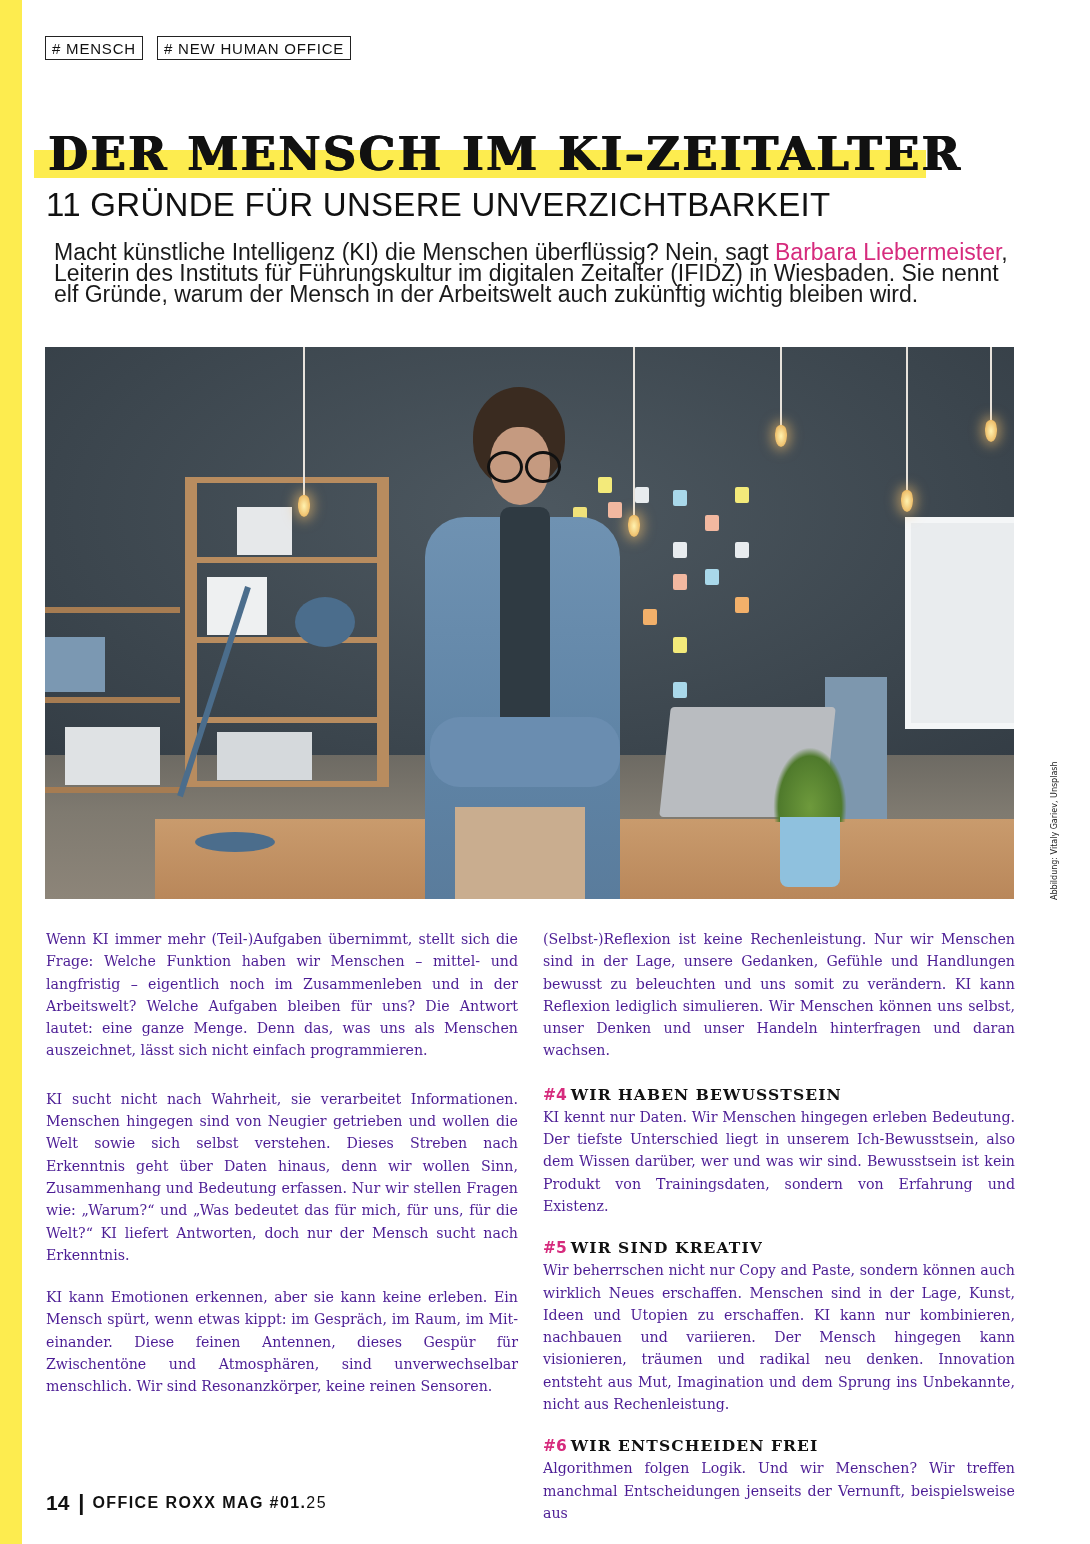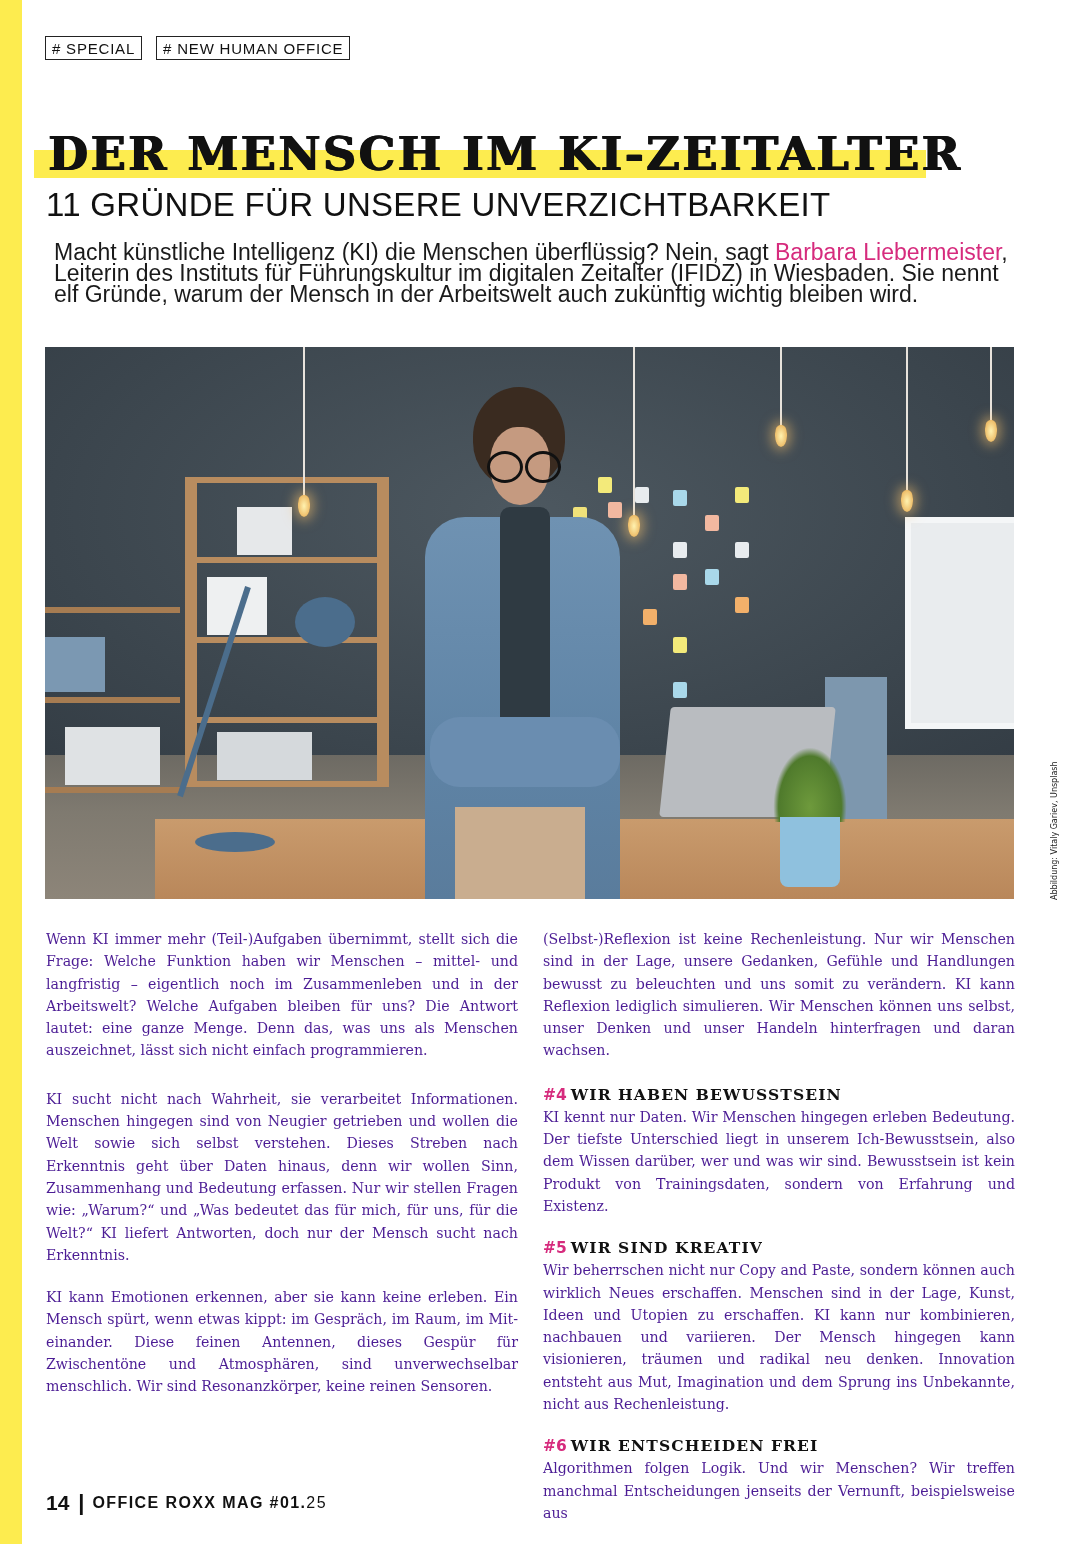--- a/index.html
+++ b/index.html
@@ -100,21 +100,21 @@
   .footer .sep { font-weight: 700; font-size: 22px; margin: 0 8px 0 9px; }
   .footer .mag { font-weight: 700; font-size: 16px; letter-spacing: 1.4px; }
   .footer .issue-year { font-weight: 400; font-size: 16px; letter-spacing: 1.4px; }
 </style>
 </head>
 <body>
 
 <div class="yellow-bar"></div>
 
 <div class="tags">
-  <span class="tag"># SPECIAL</span>
+  <span class="tag"># MENSCH</span>
   <span class="tag"># NEW HUMAN OFFICE</span>
 </div>
 
 <div class="headline-wrap">
   <div class="headline-hl"></div>
   <h1 class="headline">DER MENSCH IM KI-ZEITALTER</h1>
 </div>
 
 <h2 class="subhead">11 GRÜNDE FÜR UNSERE UNVERZICHTBARKEIT</h2>
 

